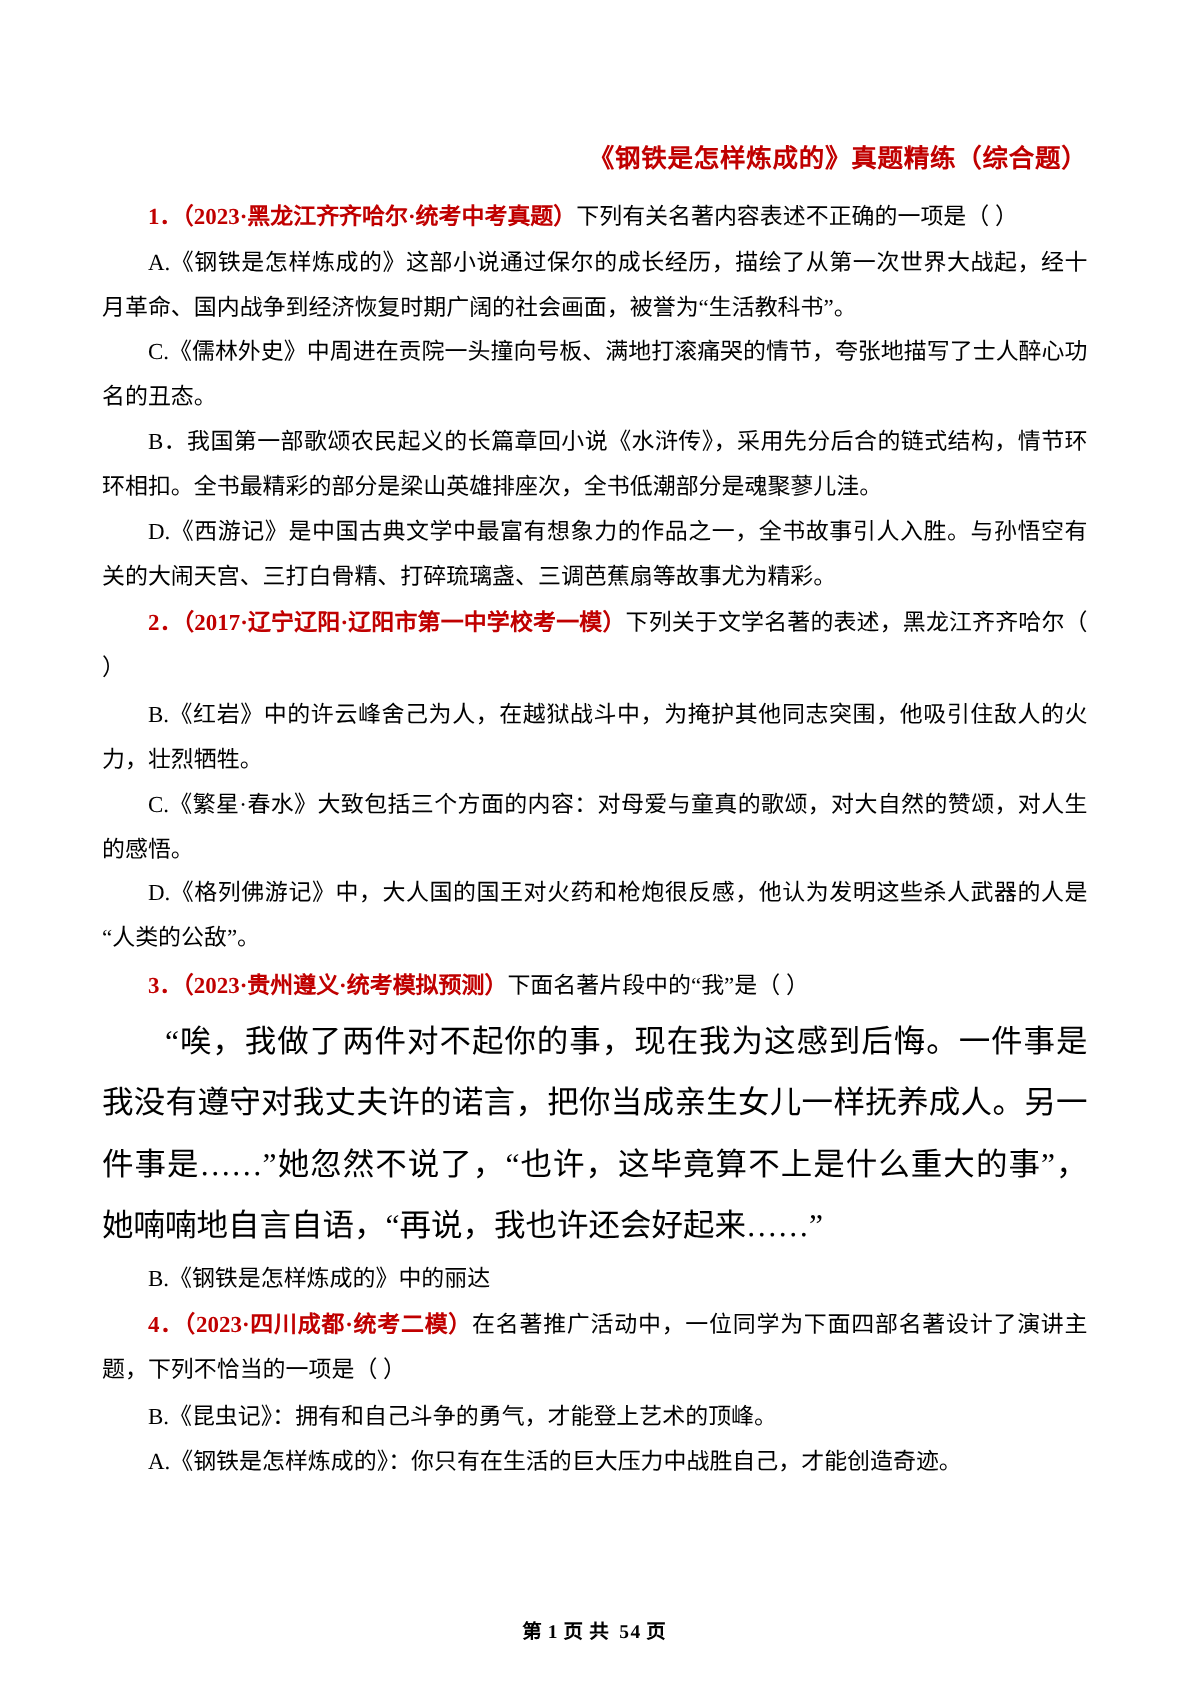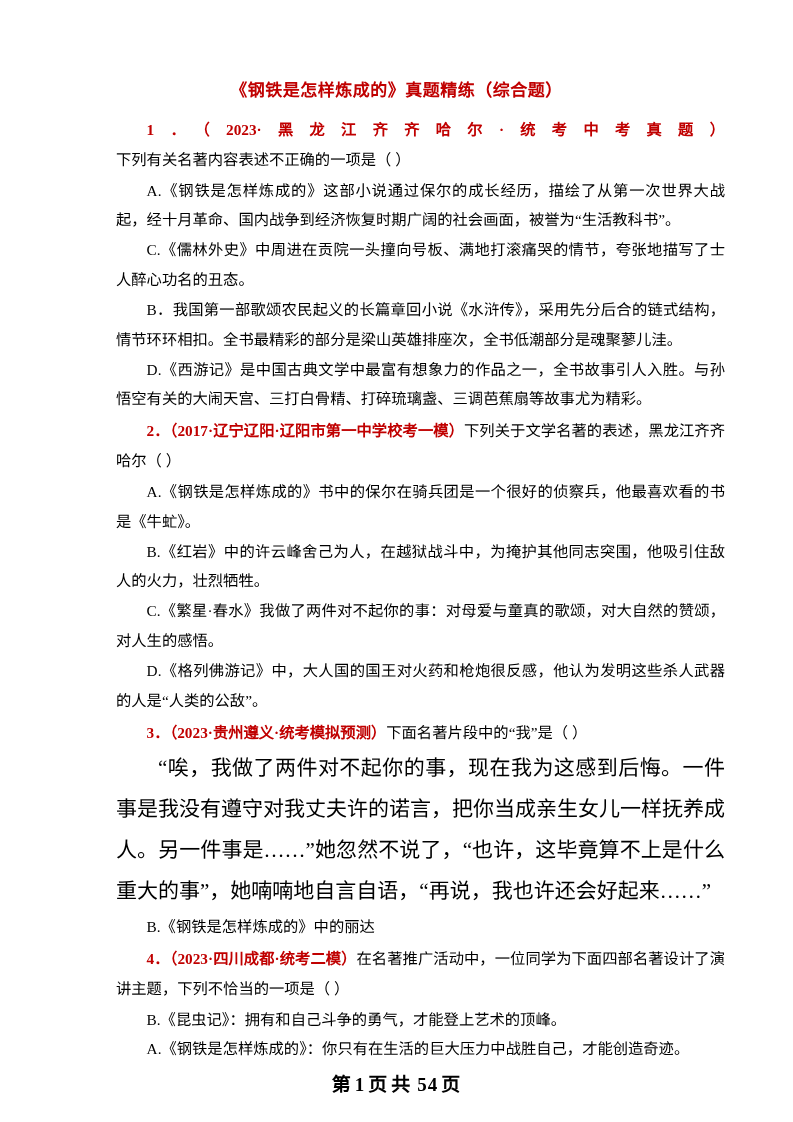--- a/index.html
+++ b/index.html
@@ -16,30 +16,29 @@
     overflow: hidden;
   }
   .page {
     position: relative;
     width: 793px;
     height: 1122px;
     box-sizing: border-box;
     padding: 64px 68px 0 68px;
   }
   .doc-title {
-    text-align: center;
+    text-align: right;
     font-size: 17px;
     font-weight: bold;
     color: #c00000;
-    margin: 12px 0 14px 0;
+    margin: 27px 0 14px 0;
     letter-spacing: 0.5px;
   }
   .q-block {
     margin-bottom: 2px;
-    margin-left: 48px;
   }
   .q-stem {
     font-size: 15.3px;
     line-height: 1.95;
     text-indent: 2em;
     margin: 0 0 1px 0;
     text-align: justify;
   }
   .q-num {
     font-weight: bold;
@@ -79,21 +78,21 @@
     text-indent: 2em;
     margin: 0;
     text-align: justify;
   }
   .footer {
     position: absolute;
     left: 0;
     right: 0;
     bottom: 26px;
     text-align: center;
-    font-size: 19px;
+    font-size: 13px;
     font-weight: bold;
     letter-spacing: 1px;
   }
   .footer .pg {
     margin: 0 3px;
   }
 </style>
 </head>
 <body>
 
@@ -108,23 +107,22 @@
     <p class="opt">A.《钢铁是怎样炼成的》这部小说通过保尔的成长经历，描绘了从第一次世界大战起，经十月革命、国内战争到经济恢复时期广阔的社会画面，被誉为“生活教科书”。</p>
     <p class="opt">C.《儒林外史》中周进在贡院一头撞向号板、满地打滚痛哭的情节，夸张地描写了士人醉心功名的丑态。</p>
     <p class="opt">B．我国第一部歌颂农民起义的长篇章回小说《水浒传》，采用先分后合的链式结构，情节环环相扣。全书最精彩的部分是梁山英雄排座次，全书低潮部分是魂聚蓼儿洼。</p>
     <p class="opt">D.《西游记》是中国古典文学中最富有想象力的作品之一，全书故事引人入胜。与孙悟空有关的大闹天宫、三打白骨精、打碎琉璃盏、三调芭蕉扇等故事尤为精彩。</p>
   </div>
 
   <div class="q-block">
     <p class="q-stem">
       <span class="q-num">2．</span><span class="src">（2017·辽宁辽阳·辽阳市第一中学校考一模）</span><span class="stem-text">下列关于文学名著的表述，黑龙江齐齐哈尔（    ）</span>
     </p>
-    <p class="opt">A.《钢铁是怎样炼成的》书中的保尔在骑兵团是一个很好的侦察兵，他最喜欢看的书是《牛虻》。</p>
     <p class="opt">B.《红岩》中的许云峰舍己为人，在越狱战斗中，为掩护其他同志突围，他吸引住敌人的火力，壮烈牺牲。</p>
-    <p class="opt">C.《繁星·春水》我做了两件对不起你的事：对母爱与童真的歌颂，对大自然的赞颂，对人生的感悟。</p>
+    <p class="opt">C.《繁星·春水》大致包括三个方面的内容：对母爱与童真的歌颂，对大自然的赞颂，对人生的感悟。</p>
     <p class="opt">D.《格列佛游记》中，大人国的国王对火药和枪炮很反感，他认为发明这些杀人武器的人是“人类的公敌”。</p>
   </div>
 
   <div class="q-block">
     <p class="q-stem">
       <span class="q-num">3．</span><span class="src">（2023·贵州遵义·统考模拟预测）</span><span class="stem-text">下面名著片段中的“我”是（    ）</span>
     </p>
     <p class="quote-p">“唉，我做了两件对不起你的事，现在我为这感到后悔。一件事是我没有遵守对我丈夫许的诺言，把你当成亲生女儿一样抚养成人。另一件事是……”她忽然不说了，“也许，这毕竟算不上是什么重大的事”，她喃喃地自言自语，“再说，我也许还会好起来……”</p>
     <div class="opt-inline">
       <span class="c2">B.《钢铁是怎样炼成的》中的丽达</span>

